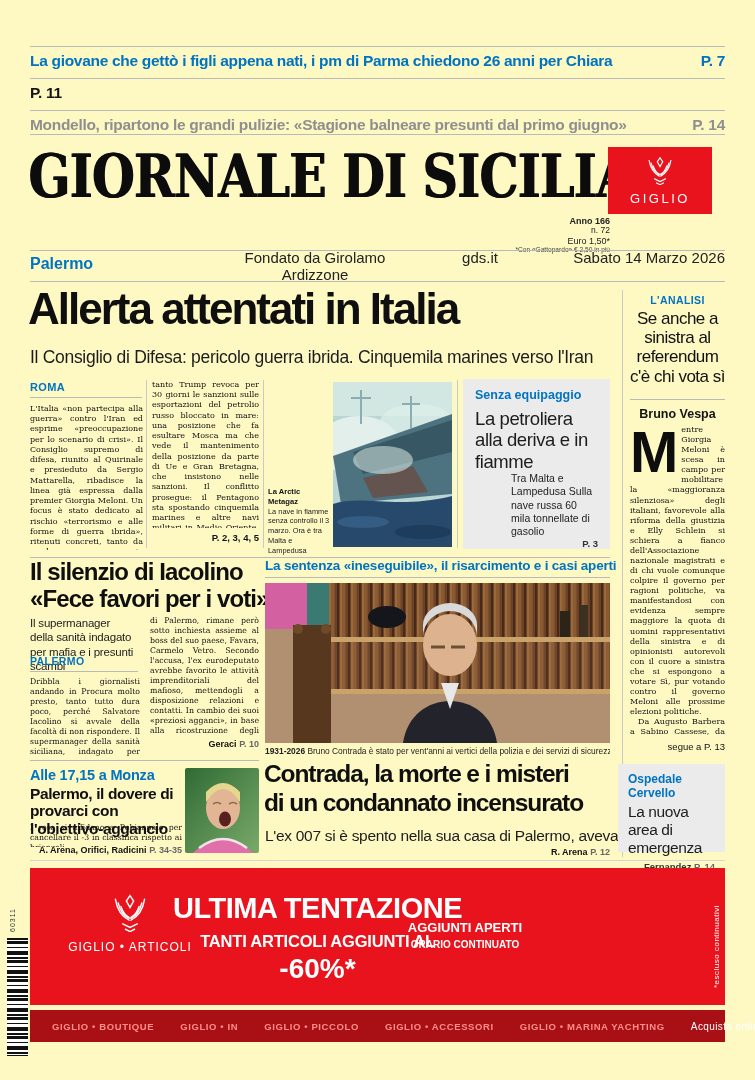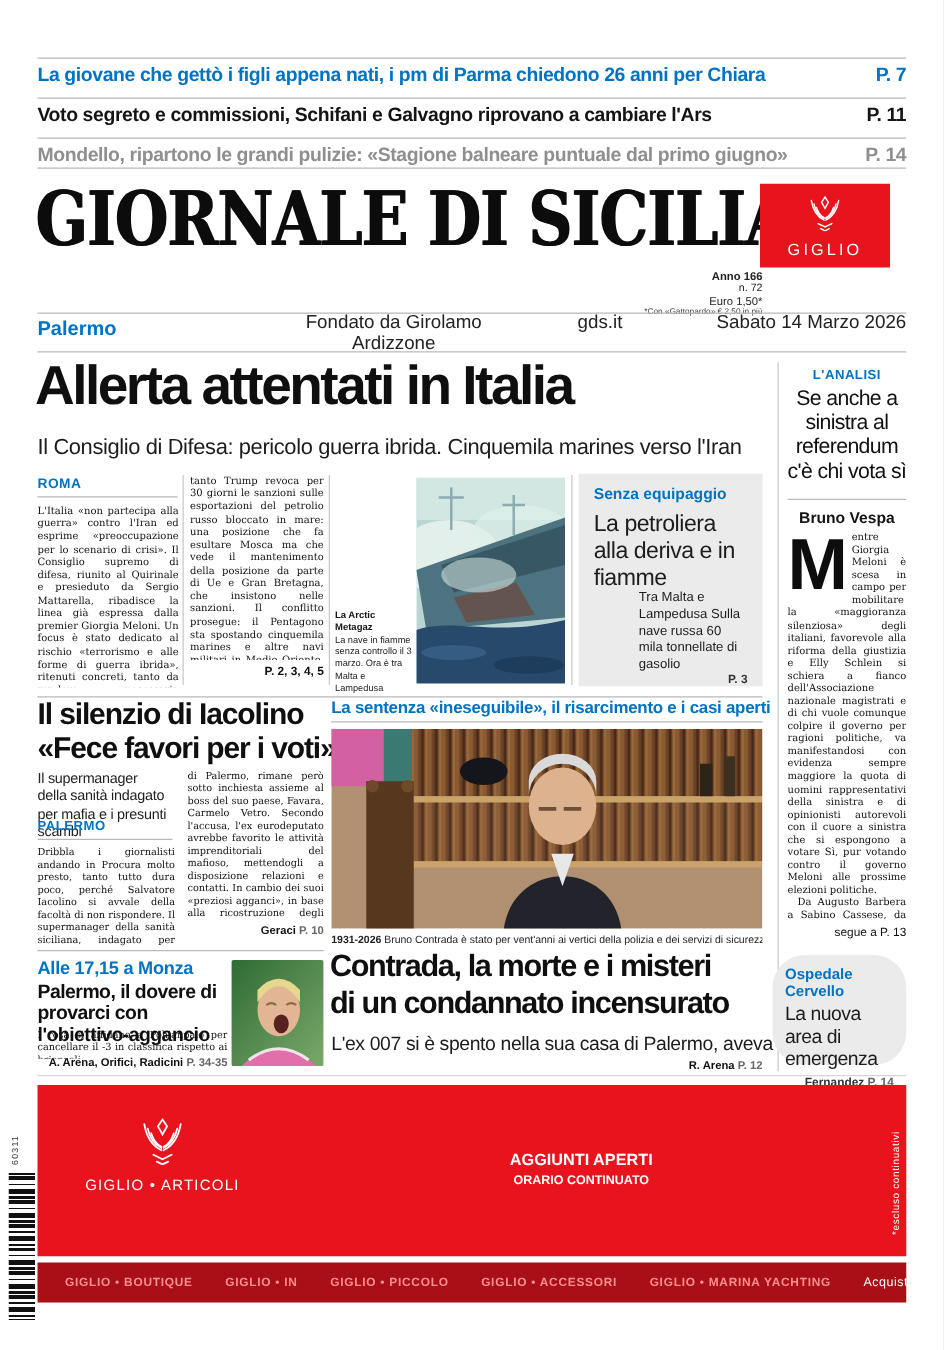--- a/index.html
+++ b/index.html
@@ -1,16 +1,16 @@
 <!DOCTYPE html>
 <html><head>
 <meta charset="utf-8">
 <style>
   html,body{margin:0;padding:0;background:#d9d9d9;font-family:"Liberation Sans",sans-serif;}
-  .page{position:relative;width:755px;height:1080px;margin:0 auto;background:#ffffff;overflow:hidden;color:#141414;}
+  .page{position:relative;width:755px;height:1080px;margin:0 auto;background:#fef9c3;overflow:hidden;color:#141414;}
   .abs{position:absolute;}
   .hl{position:absolute;height:1px;background:#b9b9b9;}
   .vl{position:absolute;width:1px;background:#c9c9c9;}
   .blue{color:#0073c2;}
   .grayed{color:#8f8f8f;}
 
   
   .strip-row{position:absolute;left:30px;width:695px;display:flex;justify-content:space-between;align-items:flex-start;font-weight:700;font-size:15.5px;letter-spacing:-0.3px;line-height:1;}
   .strip-row .pg{font-weight:700;}
 
@@ -103,26 +103,25 @@
 
 <div class="page">
 
   <div class="hl" style="left:30px;top:46px;width:695px;"></div>
   <div class="strip-row blue" style="top:53px;">
     <span>La giovane che gettò i figli appena nati, i pm di Parma chiedono 26 anni per Chiara</span>
     <span class="pg">P. 7</span>
   </div>
   <div class="hl" style="left:30px;top:78px;width:695px;"></div>
   <div class="strip-row" style="top:85px;color:#141414;">
-    <span>Voto segreto e commissioni, Schifani e Galvagno riprovano a cambiare l'Ars</span>
     <span class="pg">P. 11</span>
   </div>
   <div class="hl" style="left:30px;top:110px;width:695px;"></div>
   <div class="strip-row grayed" style="top:117px;">
-    <span>Mondello, ripartono le grandi pulizie: «Stagione balneare puntuale dal primo giugno»</span>
+    <span>Mondello, ripartono le grandi pulizie: «Stagione balneare presunti dal primo giugno»</span>
     <span class="pg">P. 14</span>
   </div>
   <div class="hl" style="left:30px;top:134px;width:695px;"></div>
 
   <div class="mast-title">GIORNALE DI SICILIA</div>
   <div class="giglio-box" style="background:#e8131c;">
     <span>
       <svg width="30" height="30" viewBox="0 0 44 44" fill="none" stroke="#ffffff" stroke-width="1.7" stroke-linecap="round">
         <path d="M22 4 L26 10 L22 17 L18 10 Z"></path>
         <path d="M6 8 C8 20 13 27 21 31"></path>
@@ -282,21 +281,21 @@
       <rect width="74" height="85" fill="url(#grass)"></rect>
       <ellipse cx="38" cy="40" rx="17" ry="21" fill="#e2b694"></ellipse>
       <path d="M21 34 Q38 8 55 34 L55 24 Q38 6 21 24 Z" fill="#e6d78f"></path>
       <ellipse cx="40" cy="51" rx="6" ry="7.5" fill="#58201f"></ellipse>
       <path d="M28 36 q4 -3 8 0 M44 36 q4 -3 8 0" stroke="#8a6a4a" stroke-width="1.6" fill="none"></path>
       <path d="M8 85 Q38 56 68 85 Z" fill="#e170aa"></path>
       <path d="M14 80 Q38 62 62 80" stroke="#ffffff" stroke-width="2.5" fill="none" opacity="0.8"></path>
     </svg>
   </div>
 
-  <div class="graybox" style="left:618px;top:764px;width:107px;height:88px;padding:8px 10px;border-radius:26px;">
+  <div class="graybox" style="left:618px;top:764px;width:107px;height:88px;padding:8px 10px;">
     <div class="gb-kicker blue" style="font-size:12px;">Ospedale Cervello</div>
     <div class="gb-title" style="font-size:15.5px;margin-top:3px;">La nuova area di emergenza</div>
     <div class="gb-page" style="margin-top:4px;">
       <span>Fernandez</span>
       <span style="color:#666;">P. 14</span>
     </div>
   </div>
 
   <div class="hl" style="left:30px;top:860px;width:695px;background:#d5d5d5;"></div>
 
@@ -310,20 +309,25 @@
           <path d="M12 16 C14 22 17 26 21 28"></path>
           <path d="M38 8 C36 20 31 27 23 31"></path>
           <path d="M35 12 C33 21 29 26 23 29"></path>
           <path d="M32 16 C30 22 27 26 23 28"></path>
           <path d="M14 35 L22 39 L30 35"></path>
           <path d="M17 41 L22 43.5 L27 41"></path>
         </svg>
       </span>
       <span class="btxt">GIGLIO • ARTICOLI</span>
     </div>
+    <div class="ad-center">
+      <div class="ad-title">ULTIMA TENTAZIONE</div>
+      <div class="ad-line2">TANTI ARTICOLI AGGIUNTI AL</div>
+      <div class="ad-disc">-60%*</div>
+    </div>
     <div class="ad-right">
       <div class="ad-r1">AGGIUNTI APERTI</div>
       <div class="ad-r2">ORARIO CONTINUATO</div>
     </div>
     <div class="ad-note">*escluso continuativi</div>
   </div>
 
   <div class="footbar">
     <span class="fi">GIGLIO • BOUTIQUE</span>
     <span class="fi">GIGLIO • IN</span>

